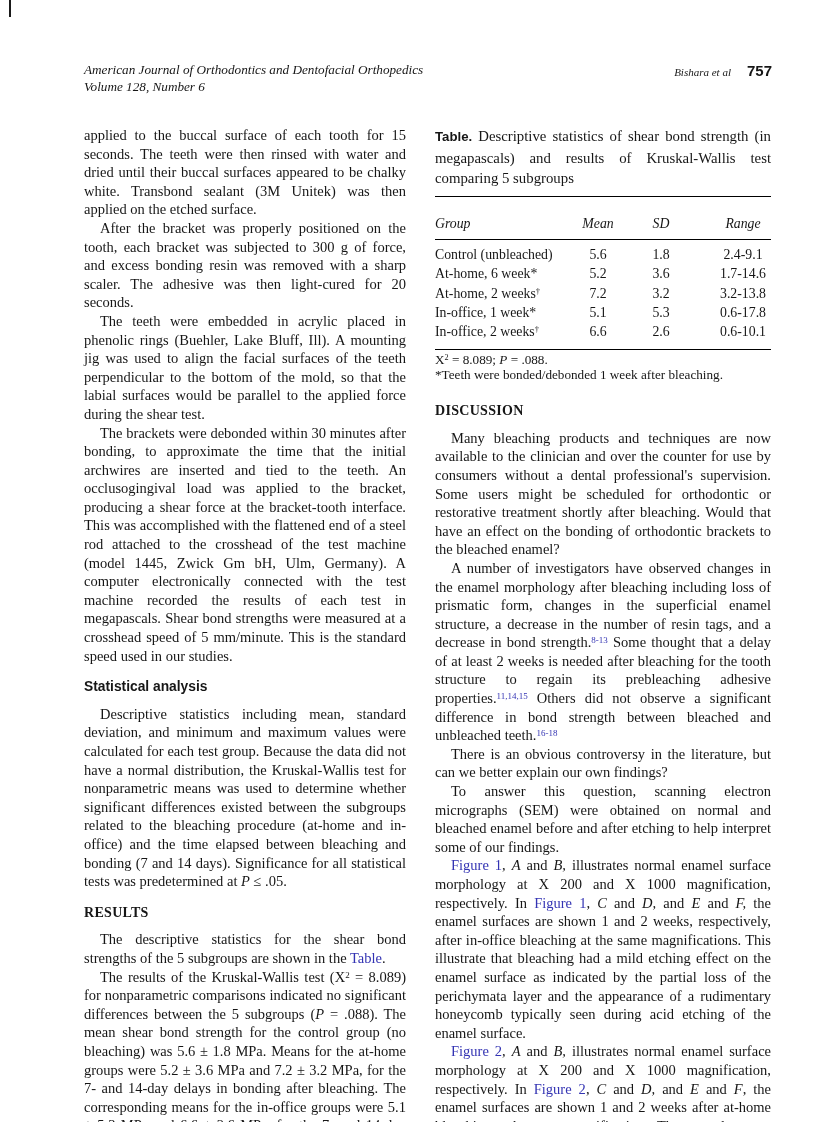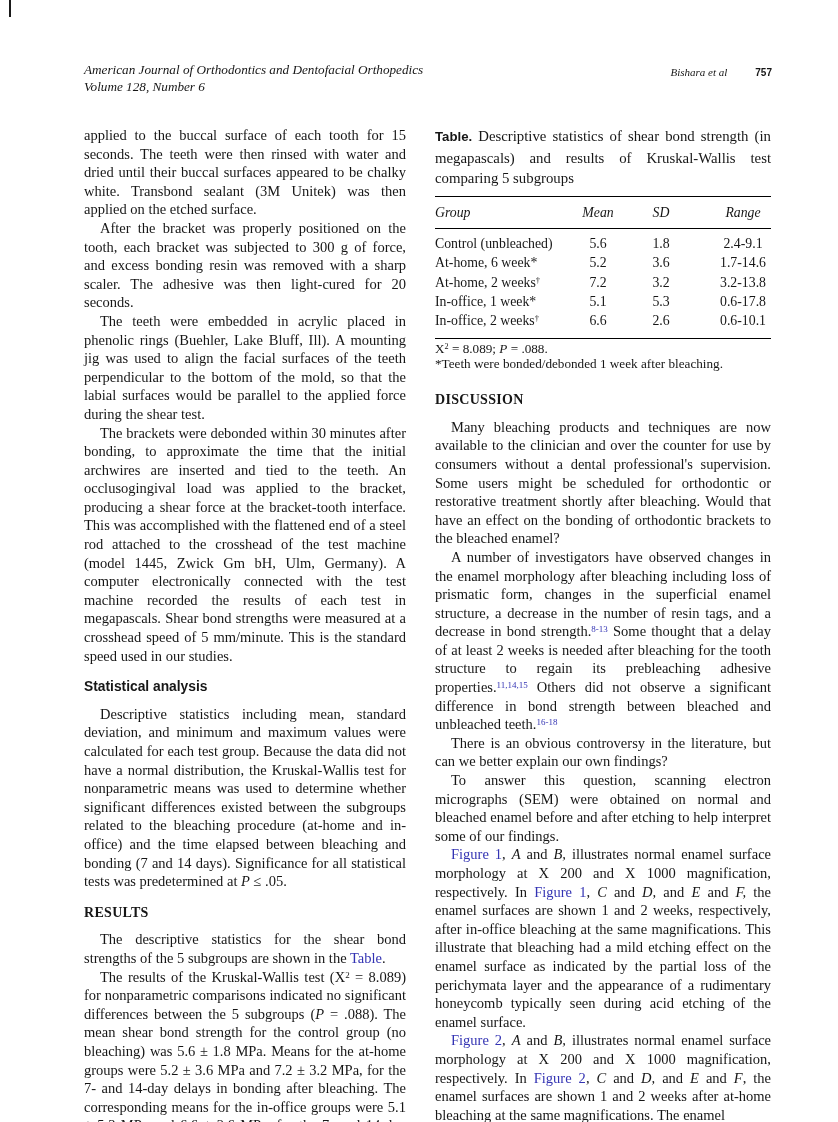--- a/index.html
+++ b/index.html
@@ -15,21 +15,21 @@
     overflow:hidden;
   }
   .scan-artifact{position:absolute;left:9px;top:0;width:2px;height:17px;background:#1a1a1a;}
   .page-header{
     position:absolute;left:84px;top:62px;width:688px;
     display:flex;justify-content:space-between;align-items:flex-start;
   }
   .hdr-left{font-style:italic;font-size:13.2px;line-height:16.5px;}
   .hdr-right{white-space:nowrap;}
   .hdr-authors{font-style:italic;font-size:11px;margin-top:16px;}
-  .hdr-pagenum{font-family:"Liberation Sans",sans-serif;font-weight:bold;font-size:10px;margin-left:24px;text-align:right;}
+  .hdr-pagenum{font-family:"Liberation Sans",sans-serif;font-weight:bold;font-size:15px;margin-left:12px;text-align:right;}
   .columns{
     position:absolute;left:84px;top:126px;width:687px;
     display:flex;gap:29px;
   }
   .col{font-size:14.5px;line-height:18.6px;}
   .col-left{width:322px;}
   .col-right{width:336px;}
   p.body-p{margin:0;text-align:justify;text-indent:16px;}
   p.body-p.noindent{text-indent:0;}
   .subheading{
@@ -41,21 +41,21 @@
     letter-spacing:.3px;margin:13px 0 8px 0;
   }
   .i{font-style:italic;}
   .sup{font-size:.62em;position:relative;top:-.45em;line-height:0;}
   .link{color:var(--link-color);}
   .cap-label{font-family:"Liberation Sans",sans-serif;font-weight:bold;font-size:13.2px;}
   .table-caption{text-align:justify;font-size:14.8px;line-height:20.5px;margin:0;}
   .stat-table{margin-top:7px;border-top:1.8px solid var(--rule-color);border-bottom:1.8px solid var(--rule-color);font-size:13.8px;}
   .t-headrow{
     display:grid;grid-template-columns:134px 58px 68px 1fr;
-    padding:7px 0 6px 0;border-bottom:1.8px solid var(--rule-color);
+    padding:18px 0 6px 0;border-bottom:1.8px solid var(--rule-color);
     font-style:italic;
   }
   .t-body{padding:5px 0 7px 0;}
   .t-row{display:grid;grid-template-columns:134px 58px 68px 1fr;line-height:19.3px;}
   .c-mean,.c-sd{text-align:center;}
   .c-range{text-align:center;padding-left:20px;}
   .h-range{padding-left:20px;}
   .footnotes{margin-top:2px;font-size:13.2px;line-height:15.8px;}
   .footnote{margin:0;}
   .disc-heading-gap{margin-top:19px;}

